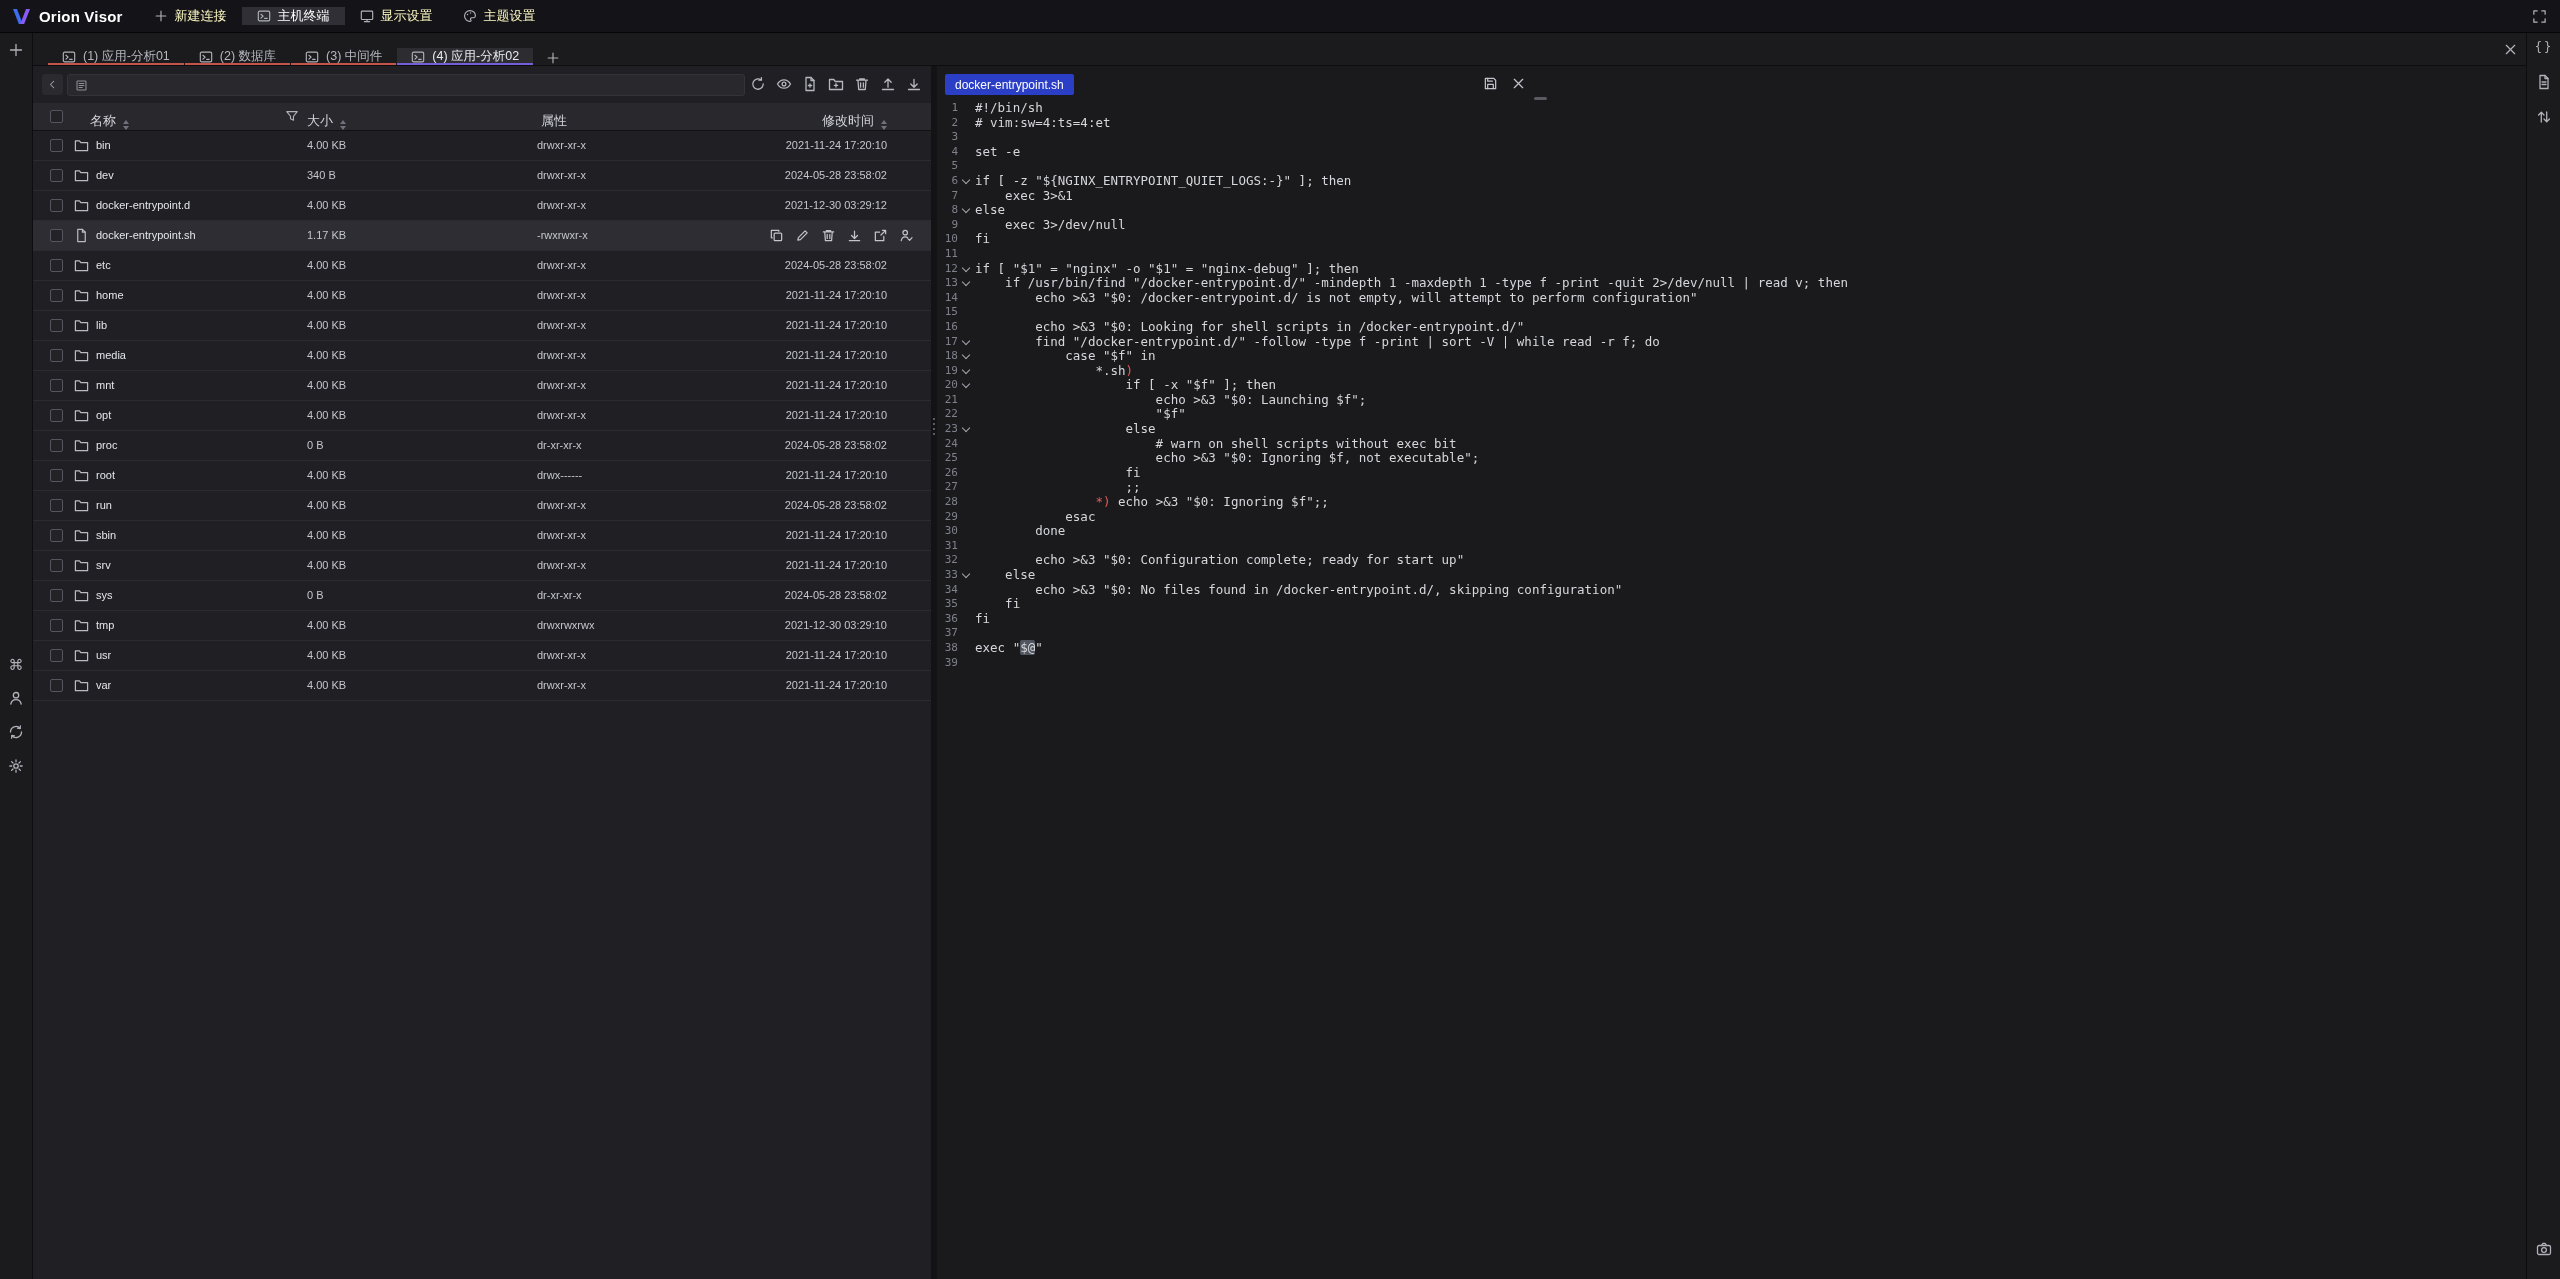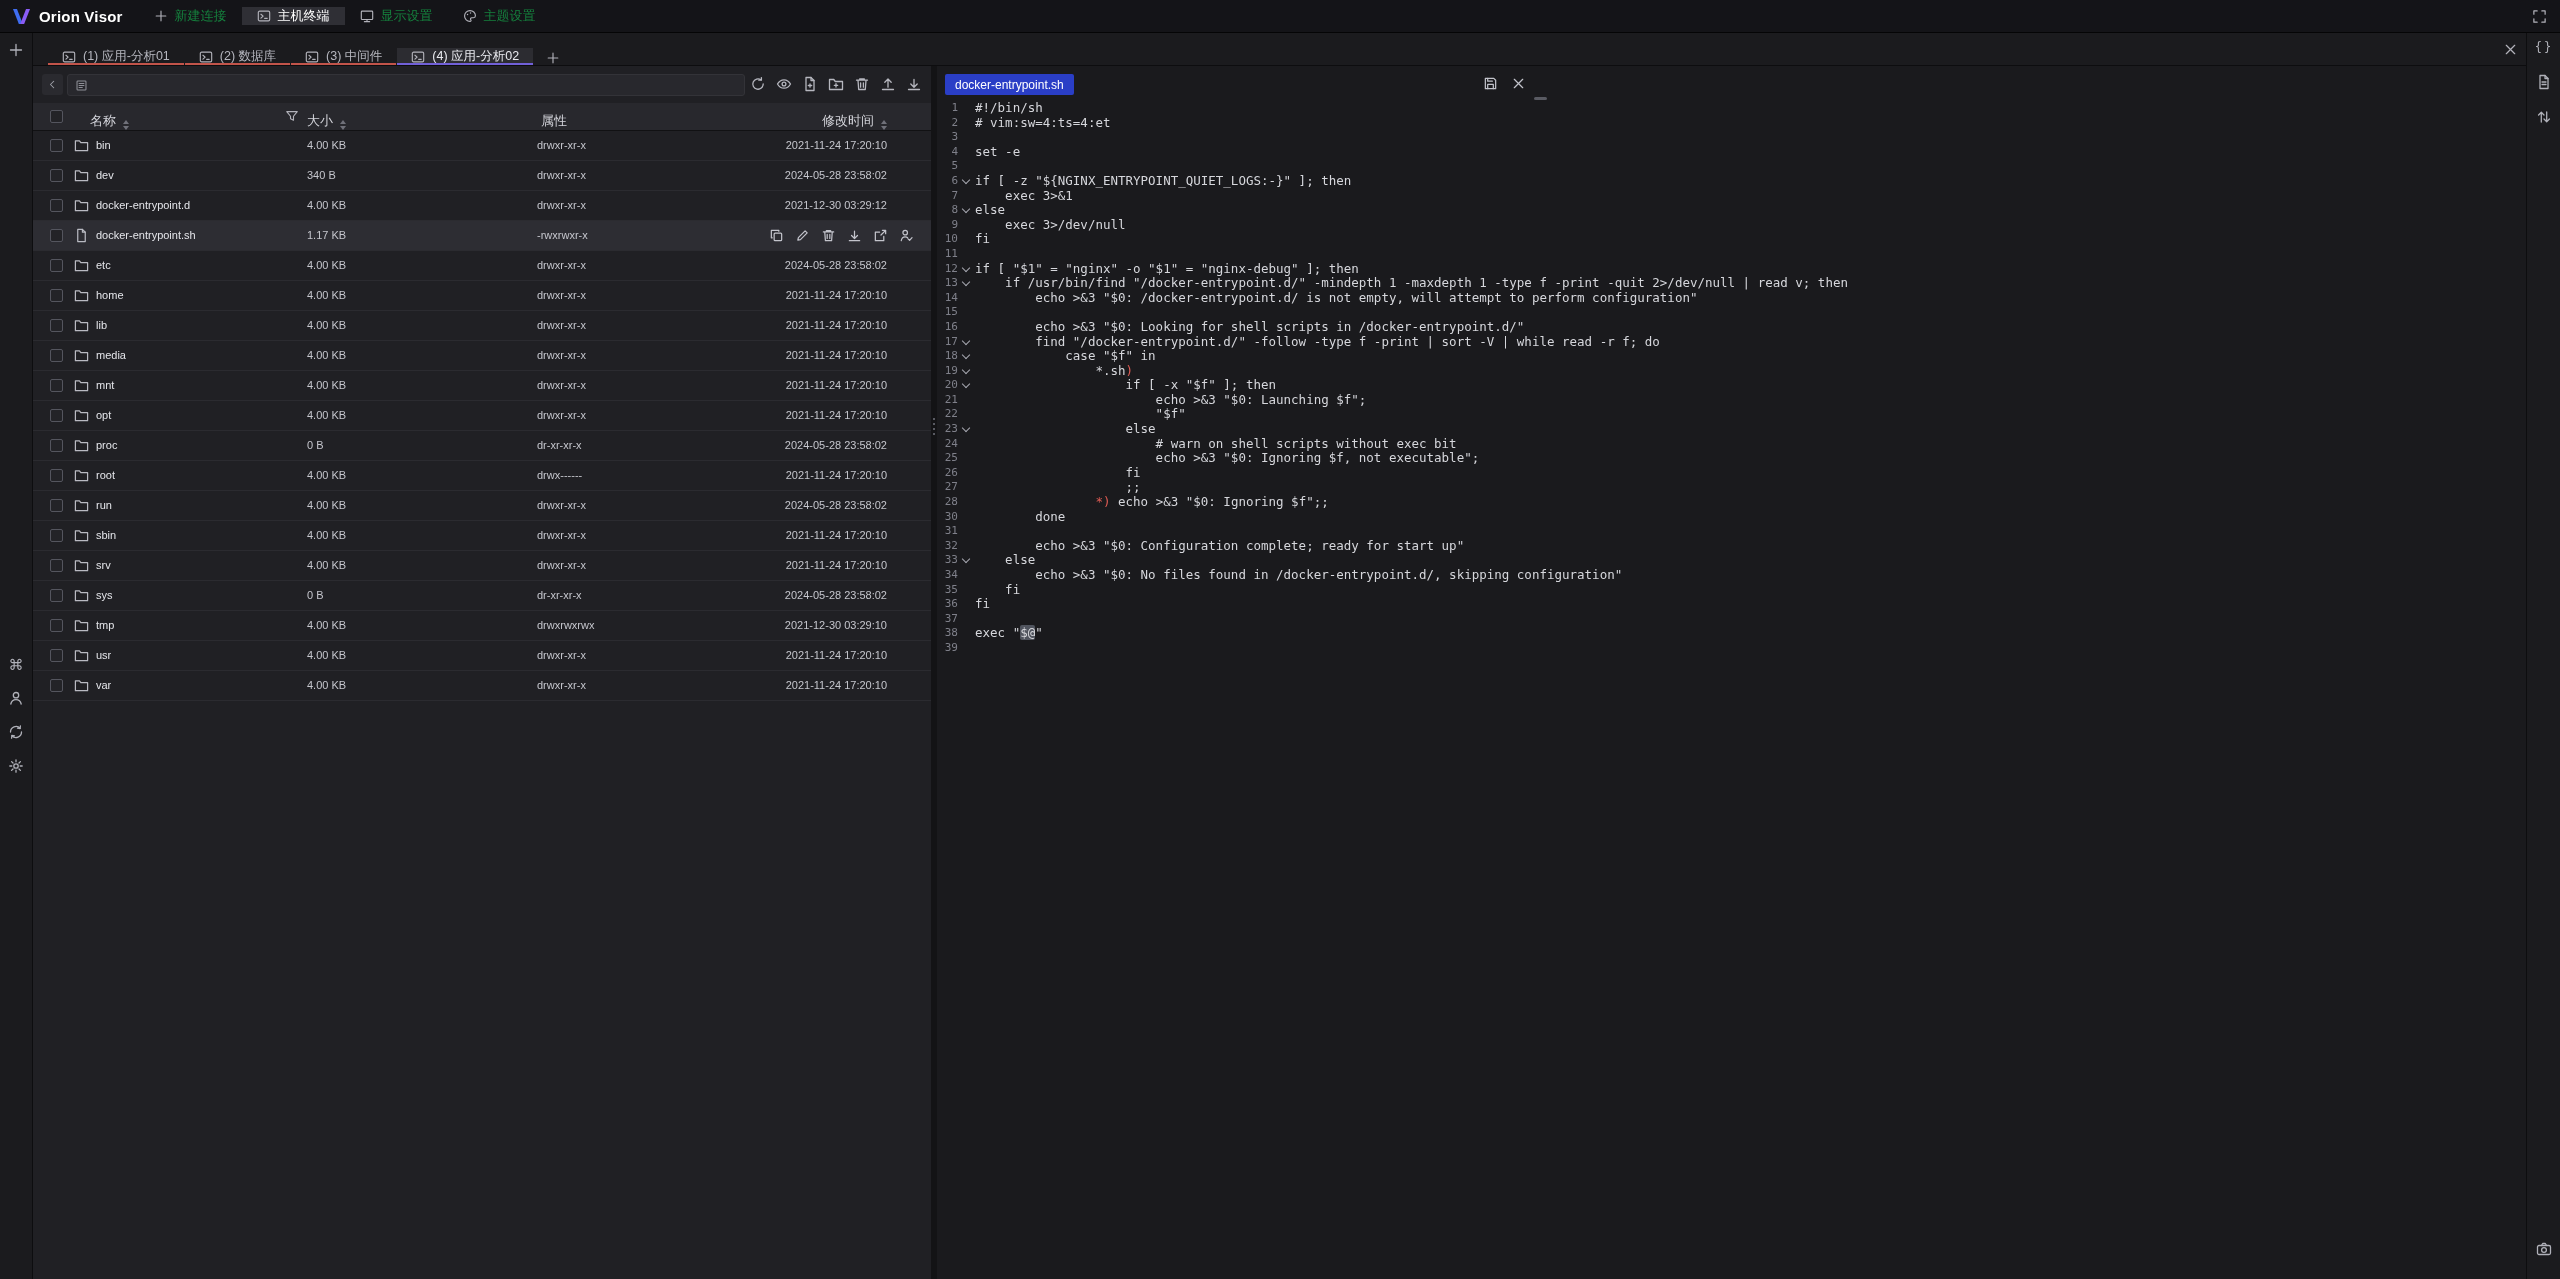--- a/index.html
+++ b/index.html
@@ -9,21 +9,21 @@
        font-family:"Liberation Sans","DejaVu Sans",sans-serif;color:#c9c9cf}
   .icon{display:inline-flex;align-items:center;justify-content:center;width:16px;height:16px;color:#b2b2ba;flex:none}
   .icon svg{width:100%;height:100%;display:block}
   .tglyph{font-size:15px;line-height:1;color:inherit}
 
   
   .navbar{position:absolute;left:0;top:0;width:100%;height:33px;background:#141418;display:flex;align-items:center;border-bottom:1px solid #050506;z-index:4}
   .logo{display:flex;align-items:center;gap:8px;padding:0 16px 0 12px;cursor:pointer}
   .logo-text{font-size:15px;font-weight:700;color:#fff;letter-spacing:.2px}
   .nav-menu{display:flex;align-items:stretch}
-  .nav-item{display:flex;align-items:center;gap:7px;padding:0 15px;font-size:13px;color:#15803d;cursor:pointer}
+  .nav-item{display:flex;align-items:center;gap:7px;padding:0 15px;font-size:13px;color:#fef9c3;cursor:pointer}
   .nav-item .icon{width:14px;height:14px}
   .nav-item.active{background:#2f2f35;color:#fff}
   .nav-right{margin-left:auto;display:flex;align-items:center;padding-right:13px}
   .nav-right .icon{width:15px;height:15px;cursor:pointer}
 
   
   .tabbar{position:absolute;left:33px;top:33px;width:2493px;height:33px;background:#1b1b1e;border-bottom:1px solid #0d0d0f;display:flex;align-items:flex-end;padding-left:15px}
   .tabs{display:flex;align-items:stretch}
   .tab{position:relative;display:flex;align-items:center;gap:7px;padding:0 14px;font-size:12.5px;color:#b6b7bf;cursor:pointer;margin-right:1px}
   .tab .icon{width:14px;height:14px}
@@ -761,20 +761,25 @@
           <span class="lnum">27</span>
           <span class="fold"></span>
           <span class="ctxt"><span>                    ;;</span></span>
         </div>
         <div class="cline">
           <span class="lnum">28</span>
           <span class="fold"></span>
           <span class="ctxt"><span>                </span><span class="red">*)</span><span> echo &gt;&amp;3 "$0: Ignoring $f";;</span></span>
         </div>
         <div class="cline">
+          <span class="lnum">29</span>
+          <span class="fold"></span>
+          <span class="ctxt"><span>            esac</span></span>
+        </div>
+        <div class="cline">
           <span class="lnum">30</span>
           <span class="fold"></span>
           <span class="ctxt"><span>        done</span></span>
         </div>
         <div class="cline">
           <span class="lnum">31</span>
           <span class="fold"></span>
           <span class="ctxt"><span></span></span>
         </div>
         <div class="cline">

